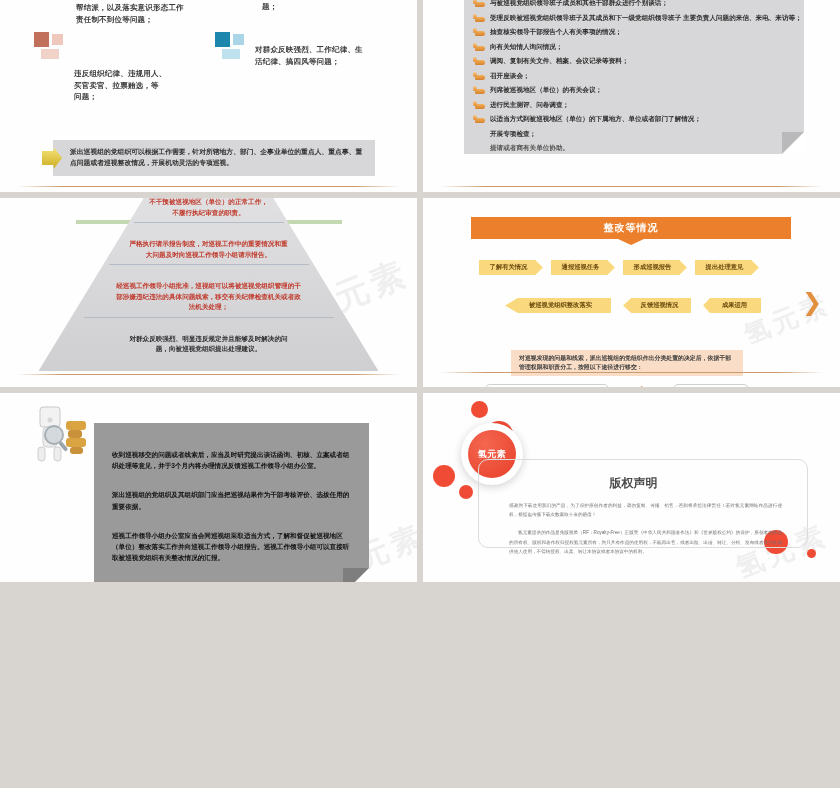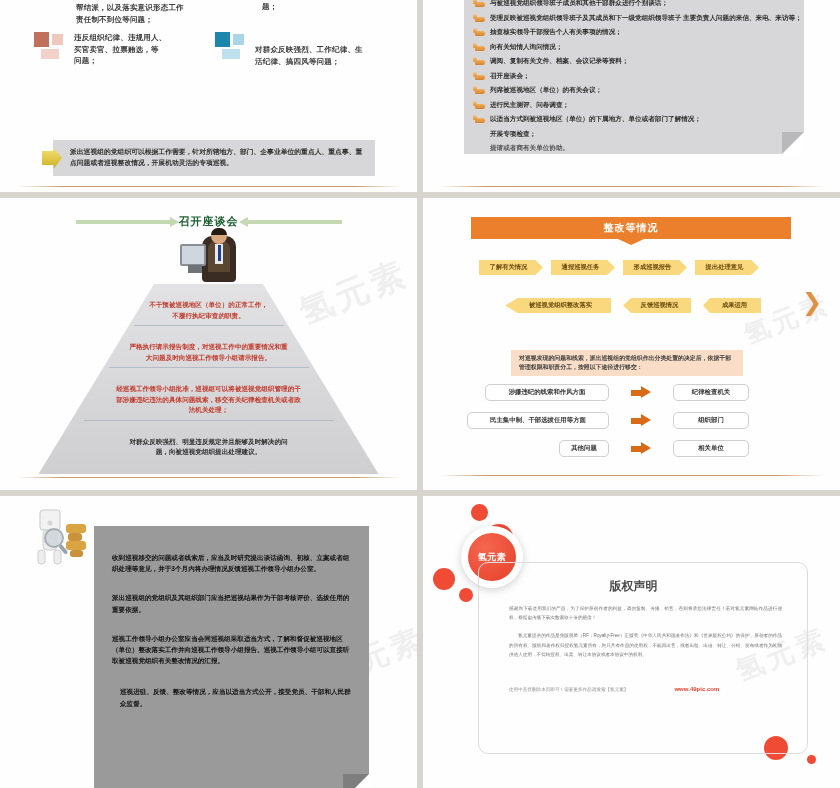--- a/index.html
+++ b/index.html
@@ -3,21 +3,21 @@
 <meta charset="utf-8">
 <style>
   * { box-sizing: border-box; margin: 0; padding: 0; }
   body {
     width: 840px; height: 788px;
     background: #d8d5d1;
     font-family: "Liberation Sans", "DejaVu Sans", sans-serif;
     overflow: hidden;
   }
   .deck {
-    width: 840px; height: 788px;
+    width: 840px; height: 582px;
     display: grid;
     grid-template-columns: 417px 417px;
     grid-template-rows: 192px 1fr 1fr;
     gap: 6px 6px;
     padding: 0 0 0 0;
     background: #d8d5d1;
   }
   .slide {
     background: #fefefe;
     position: relative;
@@ -218,21 +218,21 @@
         <div class="s1-text" style="white-space:pre-line;">帮结派，以及落实意识形态工作
 责任制不到位等问题；</div>
       </div>
 
       <div class="s1-row" style="left:34px; top:32px; width:250px;">
         <span class="sqicon">
           <i class="sq-a" style="background:#c0705b"></i>
           <i class="sq-b" style="background:#eec8bd"></i>
           <i class="sq-c" style="background:#f0d2c9"></i>
         </span>
-        <div class="s1-text" style="white-space:pre-line;">违反组织纪律、违规用人、
+        <div class="s1-text" style="white-space:pre-line;margin-top:36px;">违反组织纪律、违规用人、
 买官卖官、拉票贿选，等
 问题；</div>
       </div>
 
       <div class="s1-row" style="left:262px; top:1px; width:120px;">
         <div class="s1-text" style="white-space:pre-line;">题；</div>
       </div>
 
       <div class="s1-row" style="left:215px; top:32px; width:190px;">
         <span class="sqicon">

